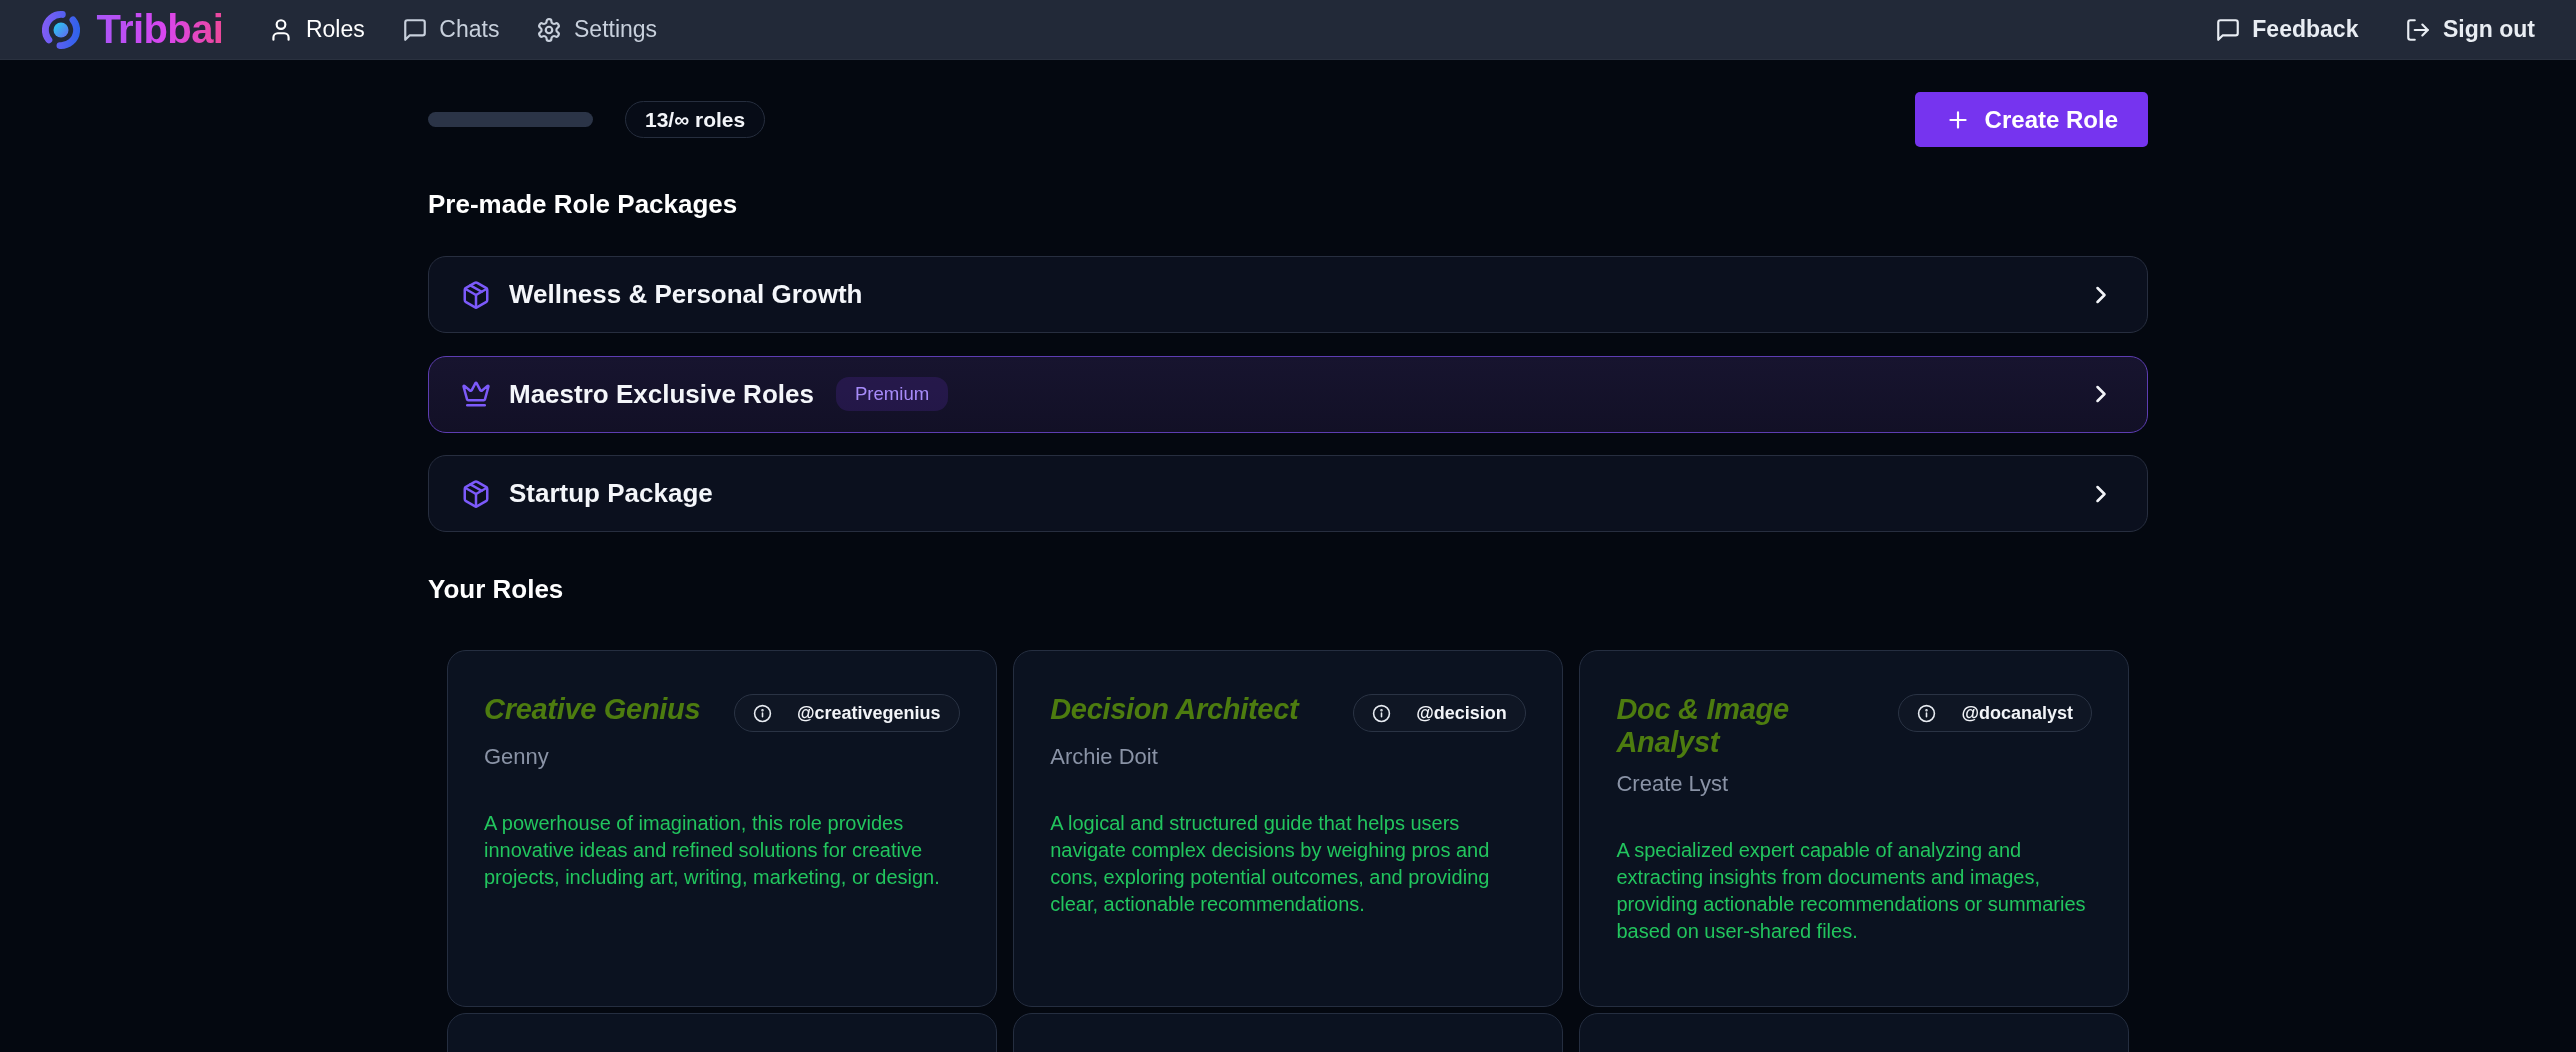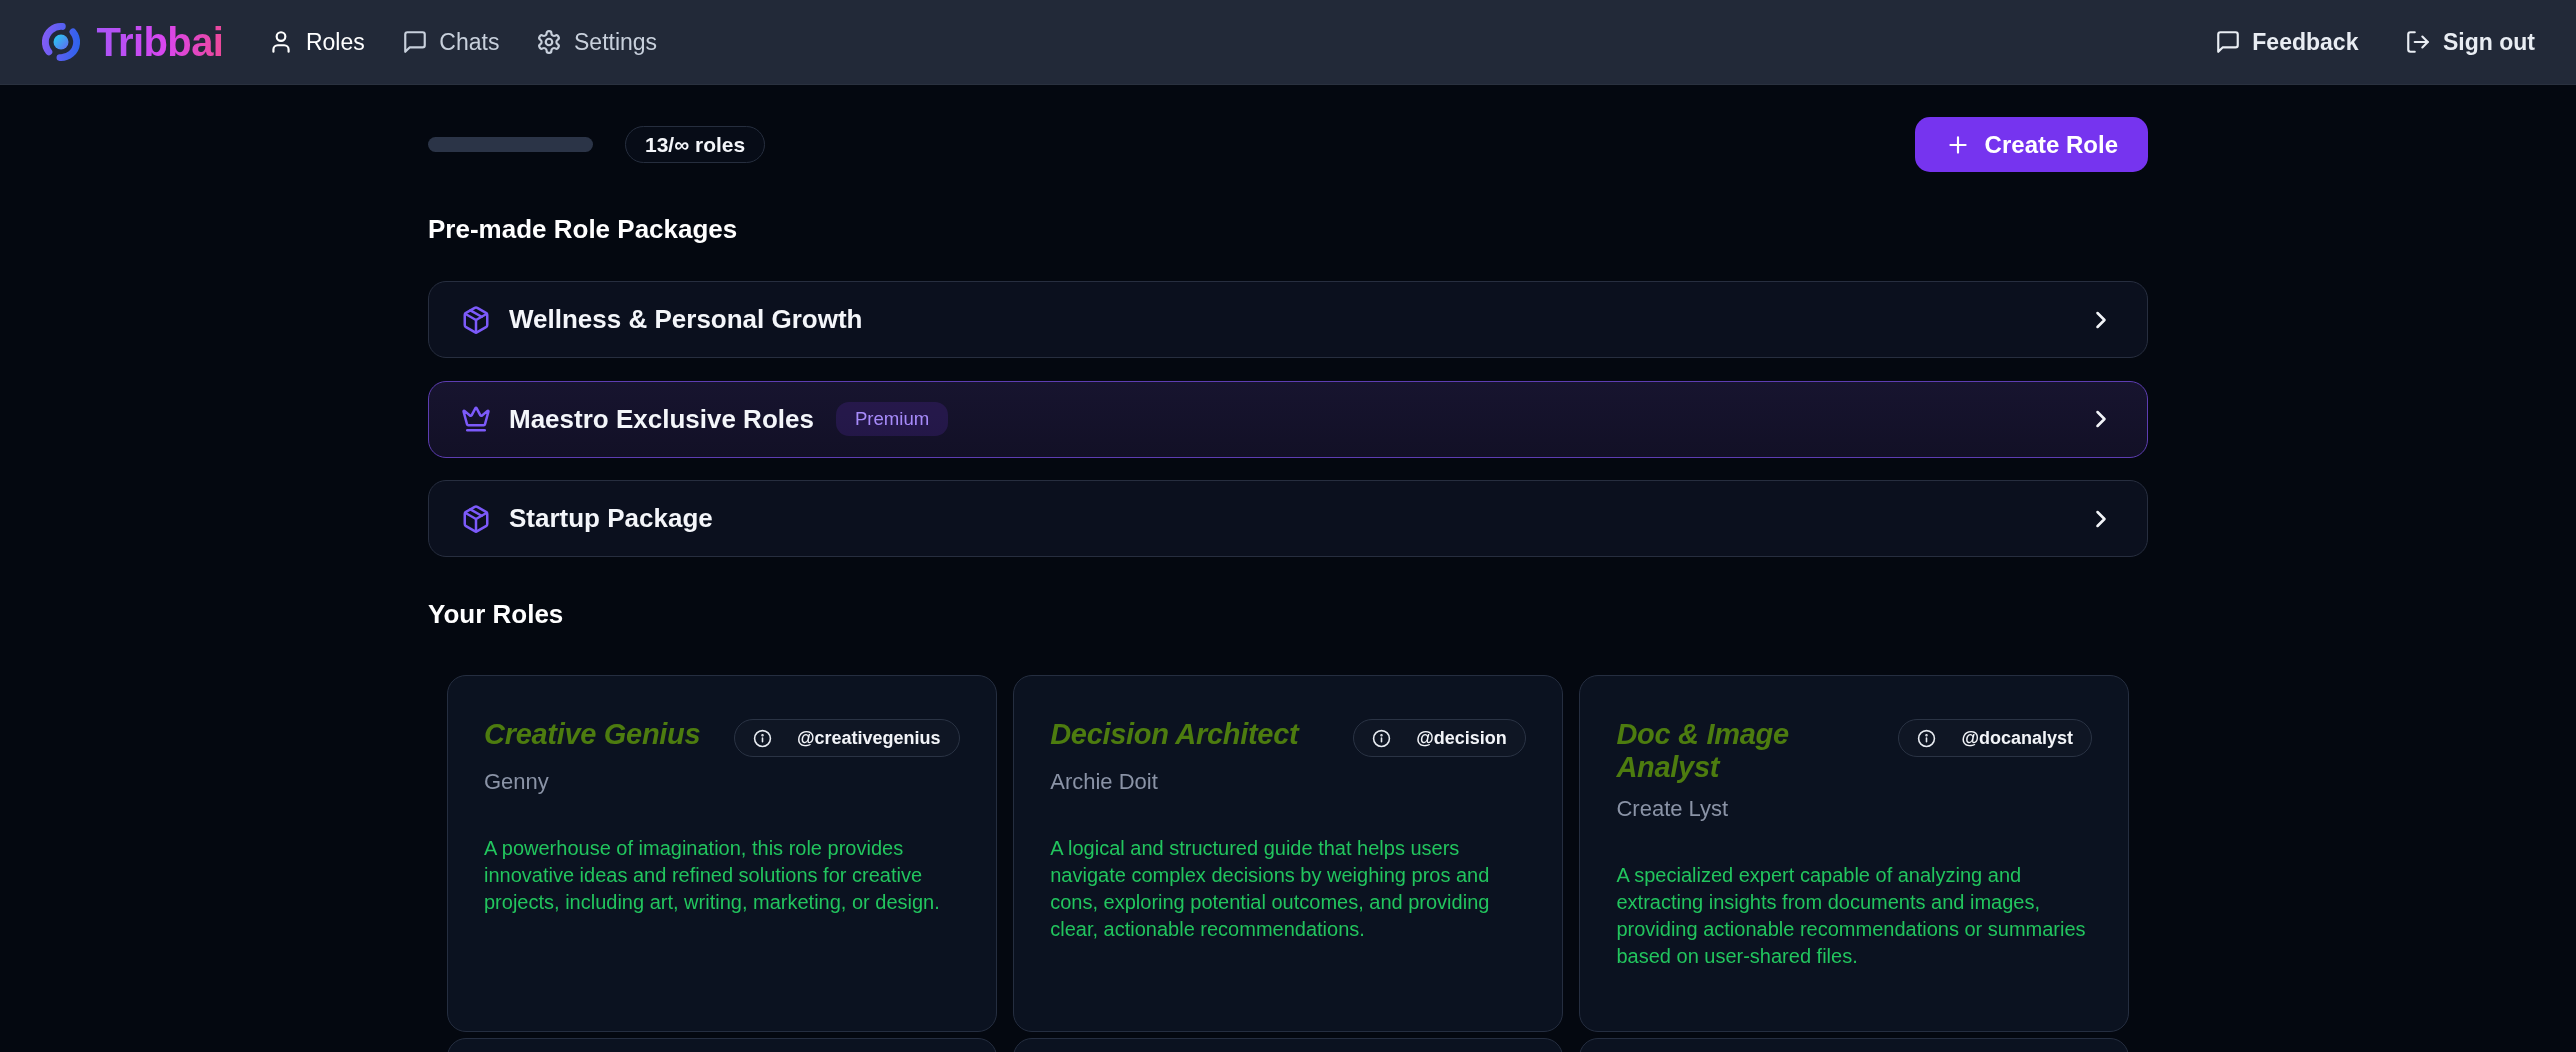--- a/index.html
+++ b/index.html
@@ -6,21 +6,21 @@
   html,body { width:2576px; height:1053px; overflow:hidden; }
   body {
     background:#040810;
     font-family:"Liberation Sans", sans-serif;
     color:#eef1f6;
   }
   svg { display:block; }
 
   
   .navbar {
-    height:85px; background:#222938;
+    height:60px; background:#222938;
     display:flex; align-items:center;
     padding:0 41px;
     border-bottom:0.6px solid rgba(255,255,255,0.04);
   }
   .brand { display:flex; align-items:center; gap:15.4px; margin-right:45px; }
   .brand-name {
     font-size:40px; font-weight:700; letter-spacing:-0.6px;
     background:linear-gradient(90deg,#a855f7 0%,#d946ef 55%,#ec4899 100%);
     -webkit-background-clip:text; background-clip:text;
     -webkit-text-fill-color:transparent; color:transparent;
@@ -42,21 +42,21 @@
     width:165px; height:15.4px; border-radius:7.7px; background:#2b3447;
   }
   .roles-count {
     margin-left:32px; padding:7px 19px; border-radius:642px;
     border:1.3px solid #262e3e; background:#070c17;
     font-size:21px; font-weight:700; color:#f3f5f9; line-height:1;
   }
   .toolbar-spacer { flex:1; }
   .create-role-btn {
     display:flex; align-items:center; gap:14px;
-    height:55px; padding:0 30px; border:none; border-radius:15px;
+    height:55px; padding:0 30px; border:none; border-radius:5px;
     background:#7634ef; color:#ffffff; cursor:pointer;
     font-family:inherit; font-size:24px; font-weight:600;
   }
 
   .section-heading { margin-top:42px; font-size:26px; font-weight:700; color:#ffffff; }
 
   
   .package-list { margin-top:36px; }
   .package-row {
     height:77px; border-radius:18px; margin-bottom:22.5px;

